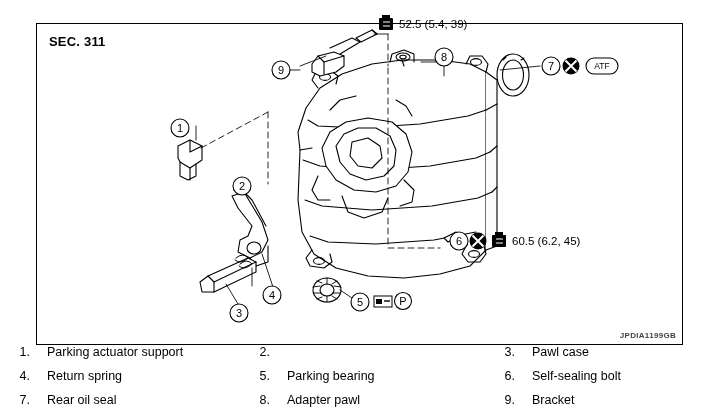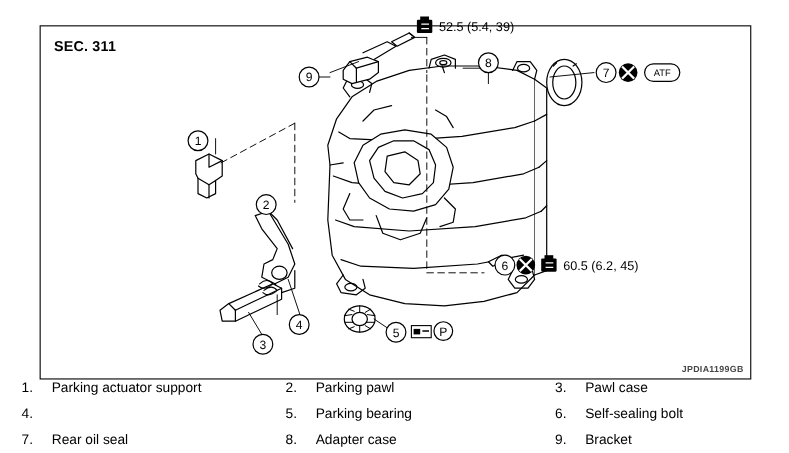--- a/index.html
+++ b/index.html
@@ -226,48 +226,48 @@
   </svg>
 
   <div class="legend">
     <div class="legend-row">
       <div class="lg-cell col1">
         <div class="lg-num">1.</div>
         <div class="lg-txt">Parking actuator support</div>
       </div>
       <div class="lg-cell col2">
         <div class="lg-num">2.</div>
-        <div class="lg-txt">Parking pawl</div>
       </div>
       <div class="lg-cell col3">
         <div class="lg-num">3.</div>
         <div class="lg-txt">Pawl case</div>
       </div>
     </div>
     <div class="legend-row">
       <div class="lg-cell col1">
         <div class="lg-num">4.</div>
+        <div class="lg-txt">Return spring</div>
       </div>
       <div class="lg-cell col2">
         <div class="lg-num">5.</div>
         <div class="lg-txt">Parking bearing</div>
       </div>
       <div class="lg-cell col3">
         <div class="lg-num">6.</div>
         <div class="lg-txt">Self-sealing bolt</div>
       </div>
     </div>
     <div class="legend-row">
       <div class="lg-cell col1">
         <div class="lg-num">7.</div>
         <div class="lg-txt">Rear oil seal</div>
       </div>
       <div class="lg-cell col2">
         <div class="lg-num">8.</div>
-        <div class="lg-txt">Adapter case</div>
+        <div class="lg-txt">Adapter pawl</div>
       </div>
       <div class="lg-cell col3">
         <div class="lg-num">9.</div>
         <div class="lg-txt">Bracket</div>
       </div>
     </div>
   </div>
 
 </div>
 

